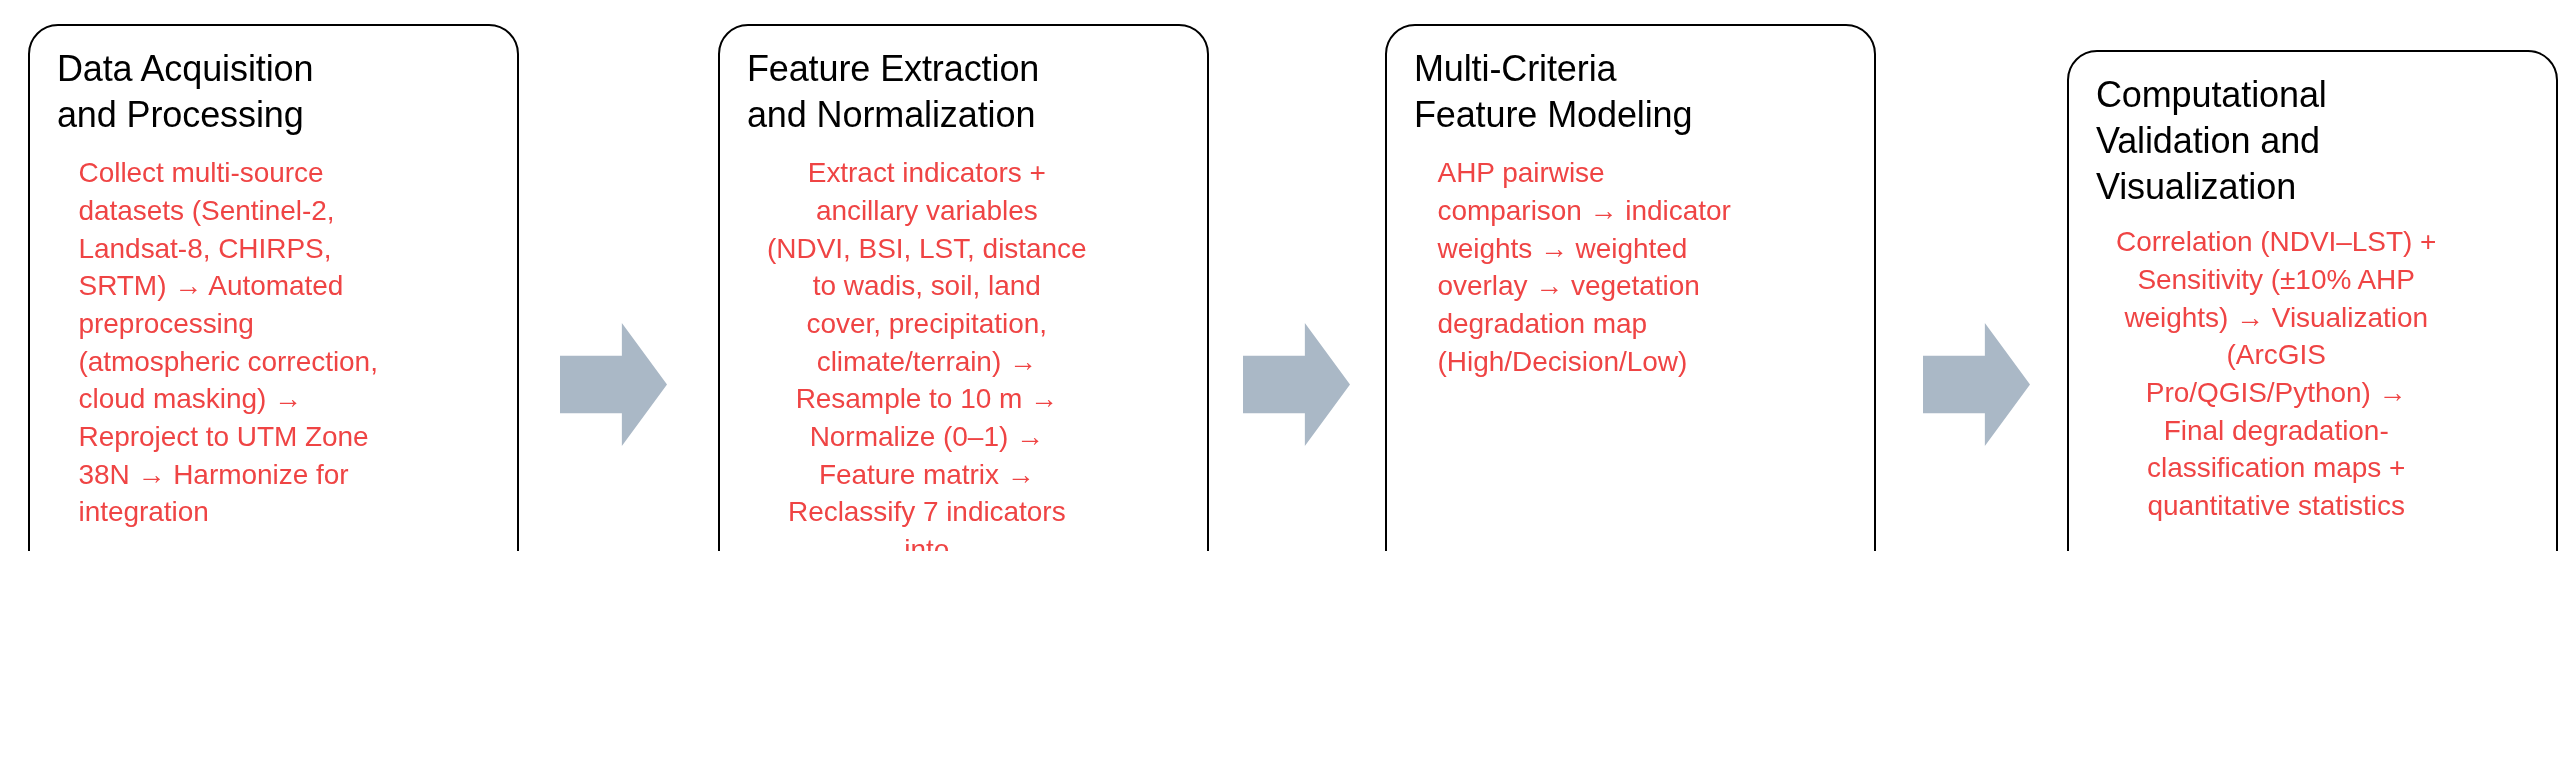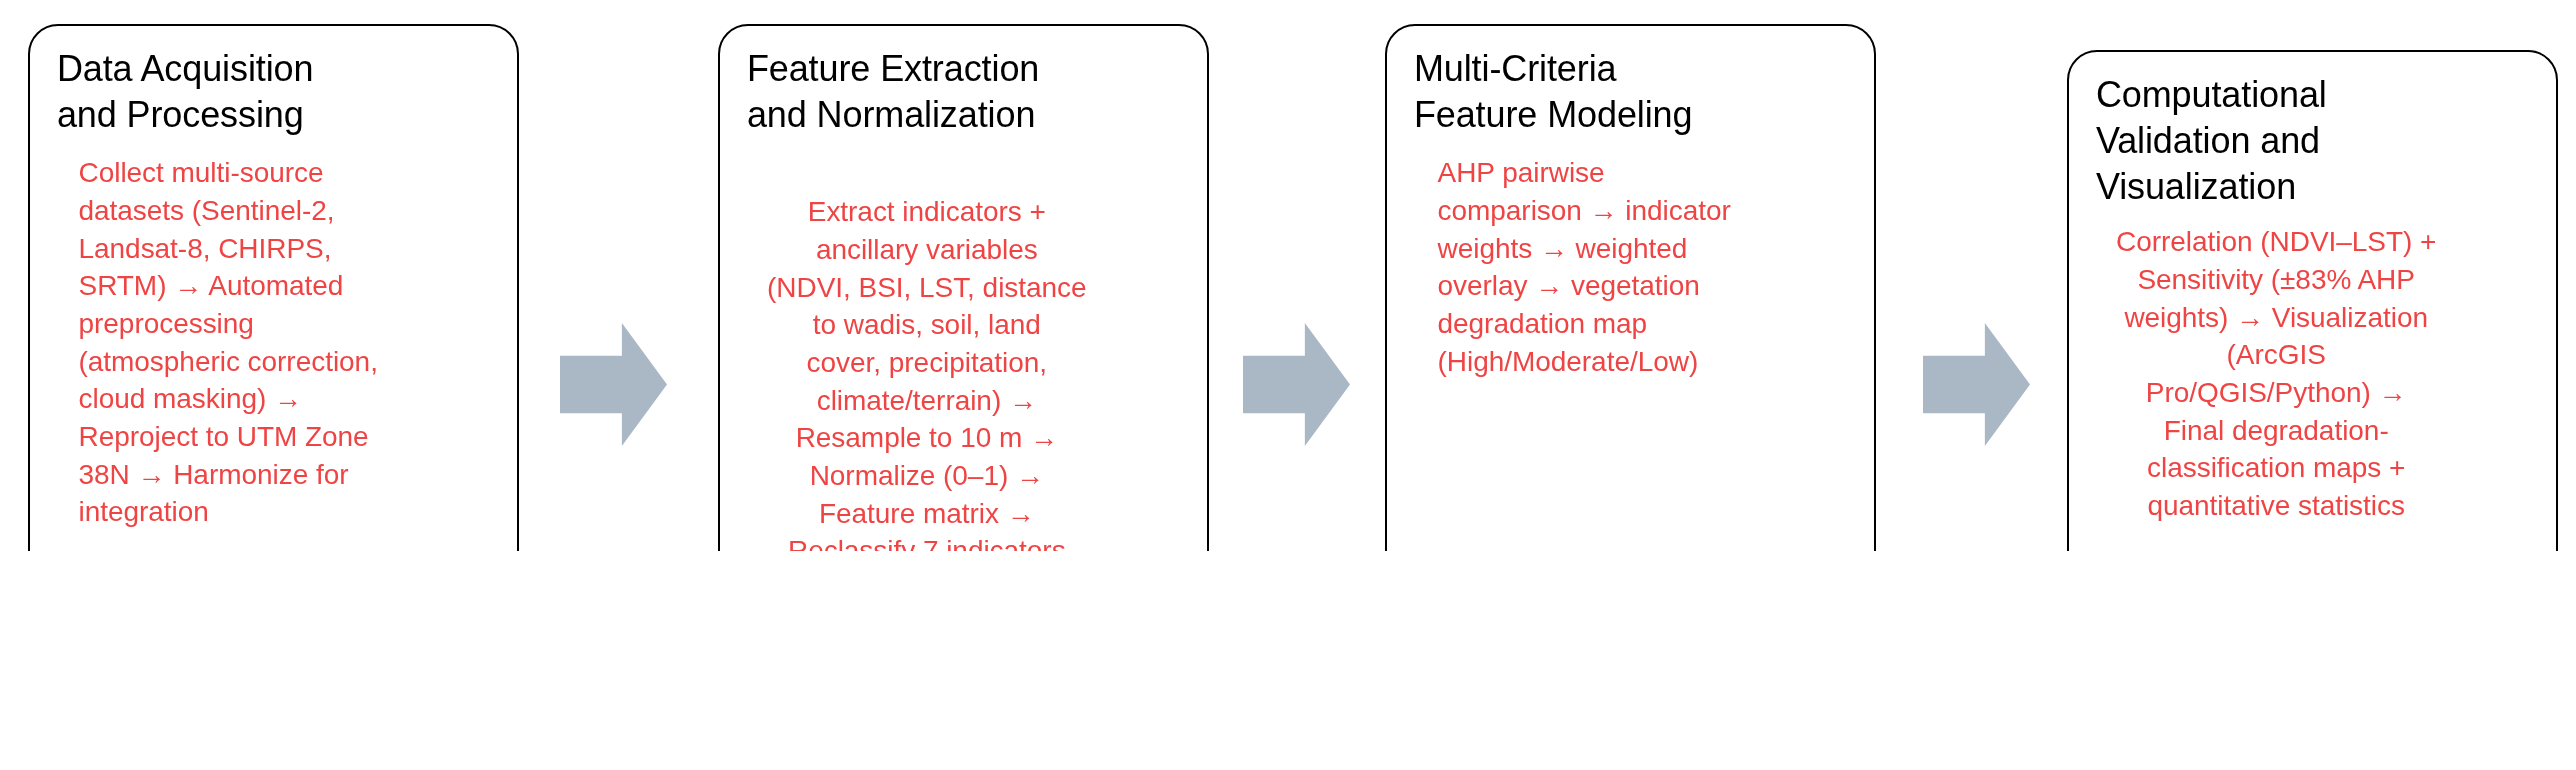--- a/index.html
+++ b/index.html
@@ -29,21 +29,21 @@
     box-sizing: border-box;
     border: 2.5px solid #000000;
     border-radius: 30px;
     background: #ffffff;
     padding: 20px 18.5px 17px 18.5px;
     display: flex;
     flex-direction: column;
     align-items: flex-start;
   }
   .stage-box.b1 { left: 28px;   width: 491px; }
-  .stage-box.b2 { left: 718px;  width: 491px; gap: 39px; }
+  .stage-box.b2 { left: 718px;  width: 491px; }
   .stage-box.b3 { left: 1385px; width: 491px; }
   .stage-box.b4 { left: 2067px; width: 491px; margin-top: 26px; }
 
   .stage-title {
     font-size: 36px;
     line-height: 1.28;
     color: #000000;
     font-weight: 400;
     letter-spacing: -0.1px;
     margin: 0 0 5px 8.4px;
@@ -129,35 +129,35 @@
   </div>
 
   <div class="stage-box b3">
     <div class="stage-title">Multi-Criteria
 Feature Modeling</div>
     <div class="stage-body">AHP pairwise
 comparison → indicator
 weights → weighted
 overlay → vegetation
 degradation map
-(High/Moderate/Low)</div>
+(High/Decision/Low)</div>
   </div>
 
   <div class="arrow a3">
     <svg viewBox="0 0 128 146" preserveAspectRatio="none">
       <polygon points="0,39 74,39 74,0 128,73 74,146 74,107 0,107" fill="#aab8c6"></polygon>
     </svg>
   </div>
 
   <div class="stage-box b4">
     <div class="stage-title">Computational
 Validation and
 Visualization</div>
     <div class="stage-body">Correlation (NDVI–LST) +
-Sensitivity (±83% AHP
+Sensitivity (±10% AHP
 weights) → Visualization
 (ArcGIS
 Pro/QGIS/Python) →
 Final degradation-
 classification maps +
 quantitative statistics</div>
   </div>
 
 </div>
 

